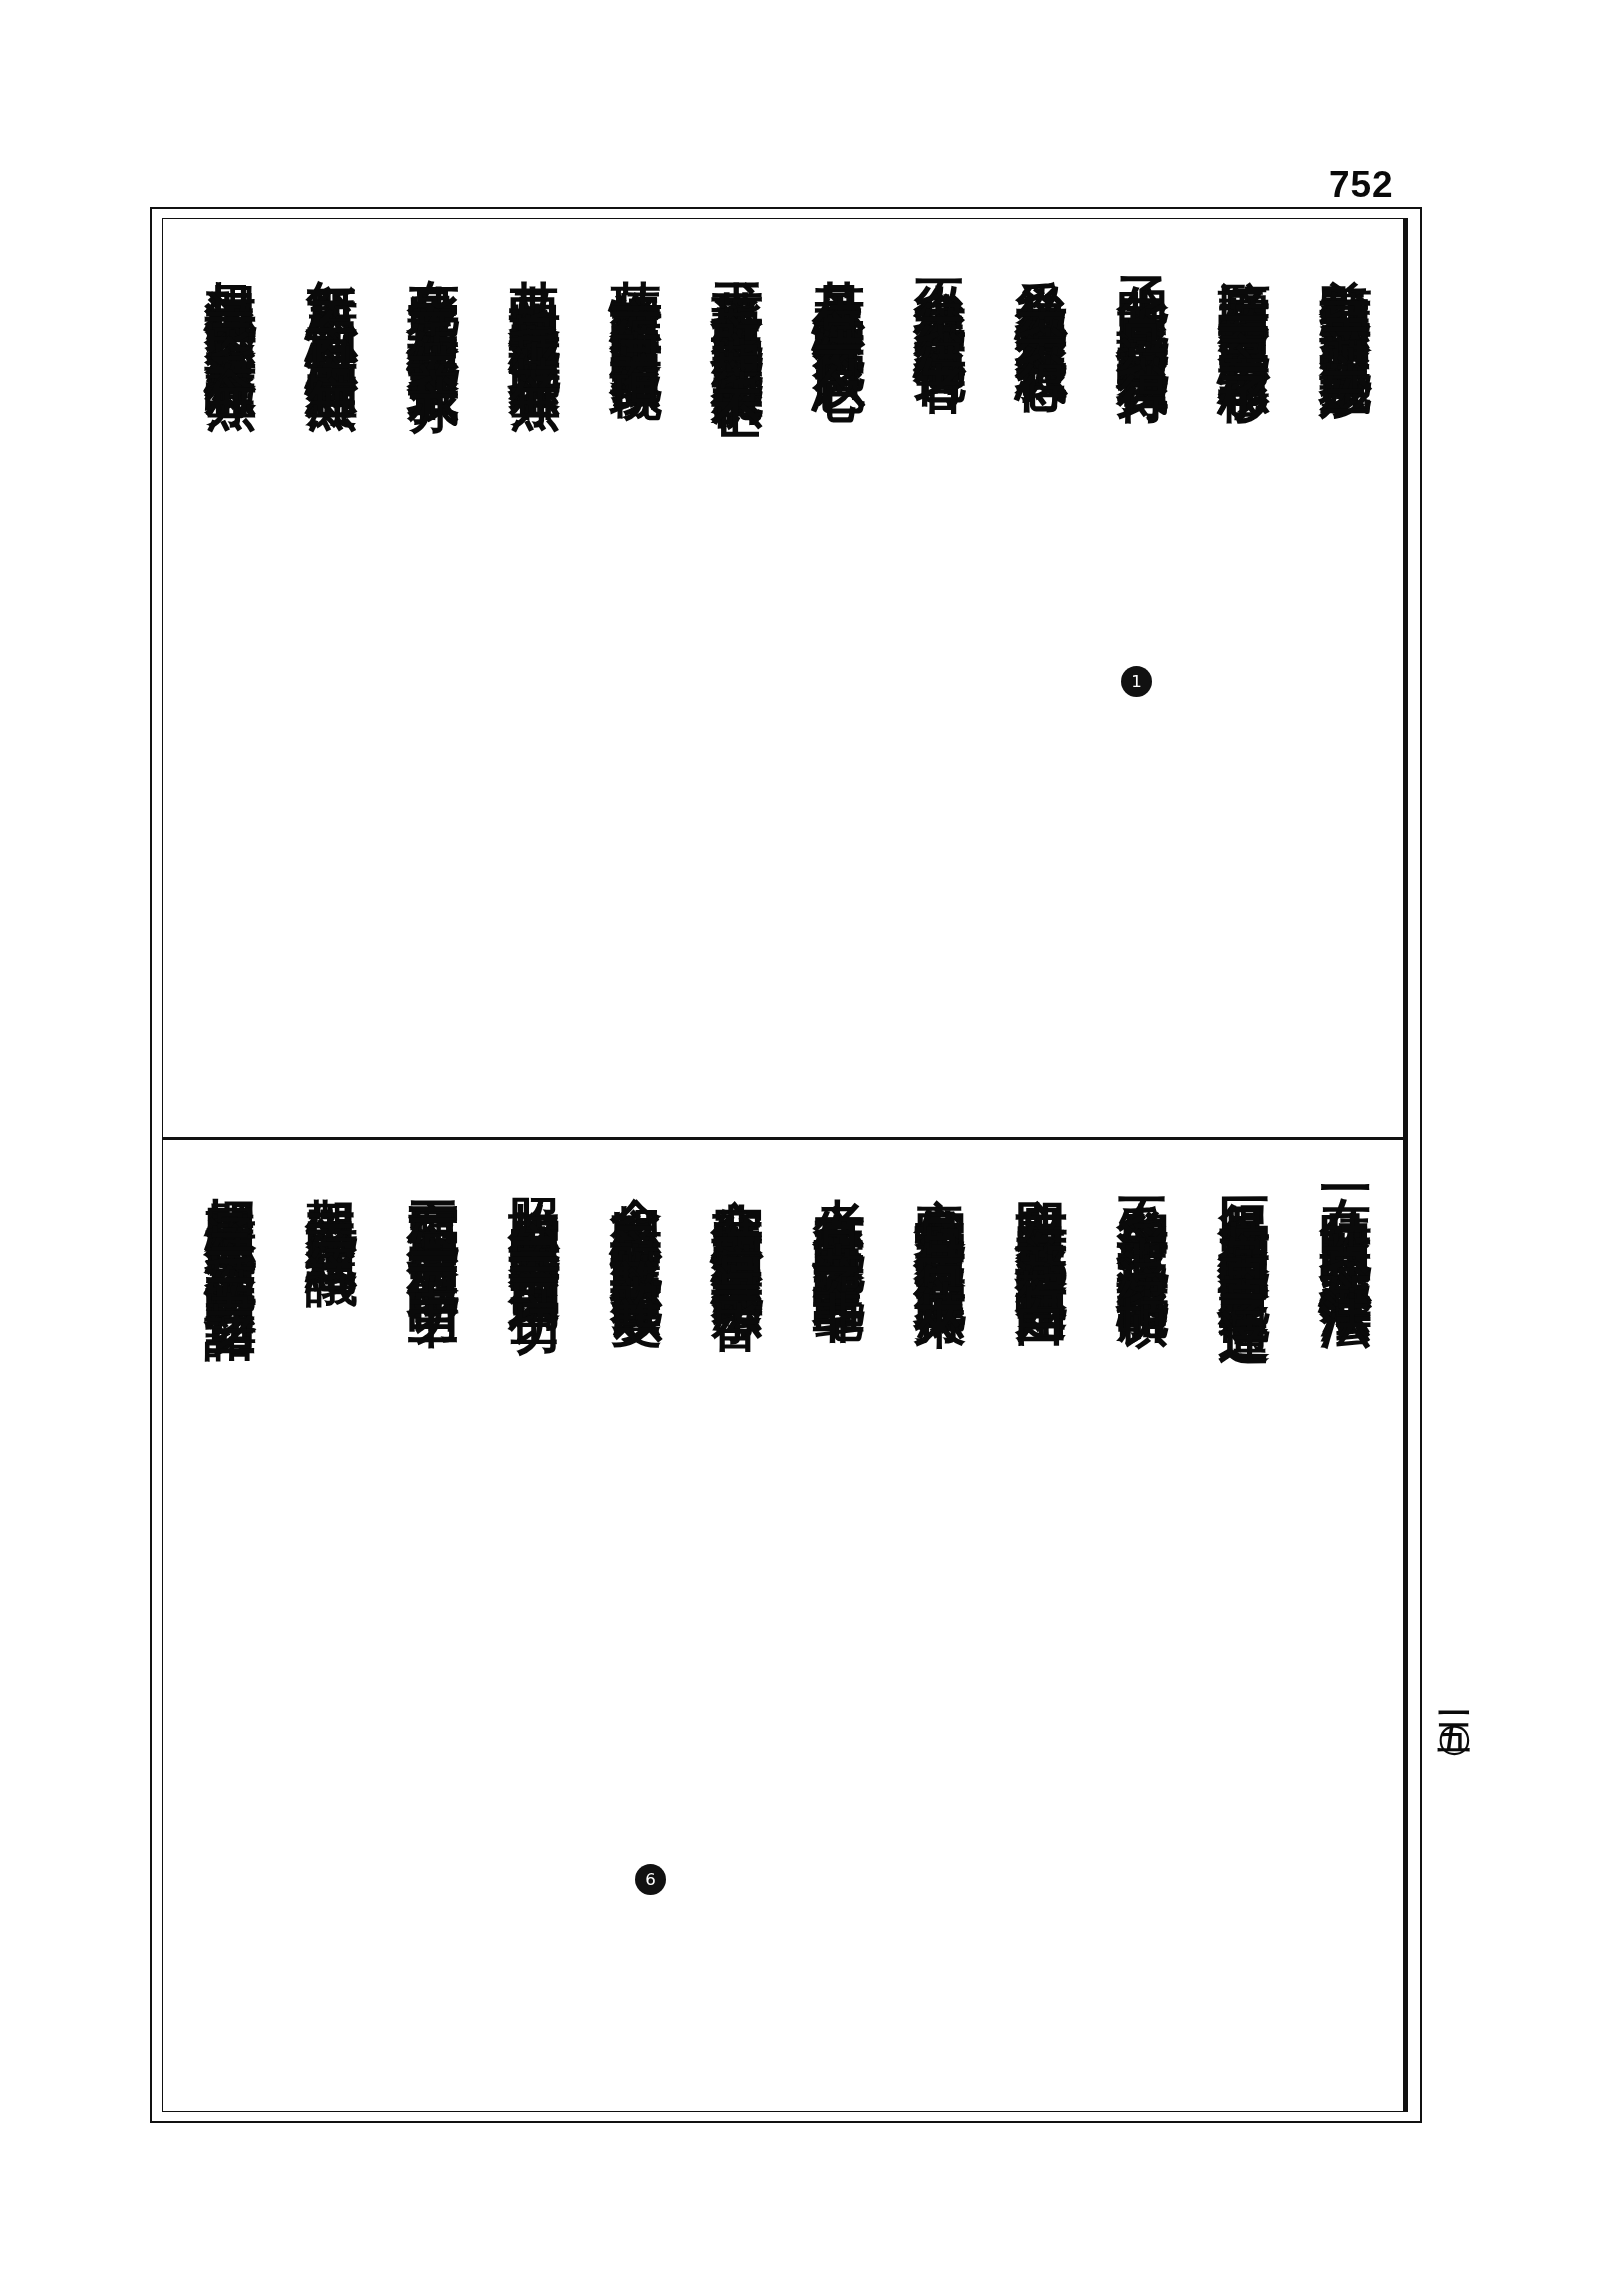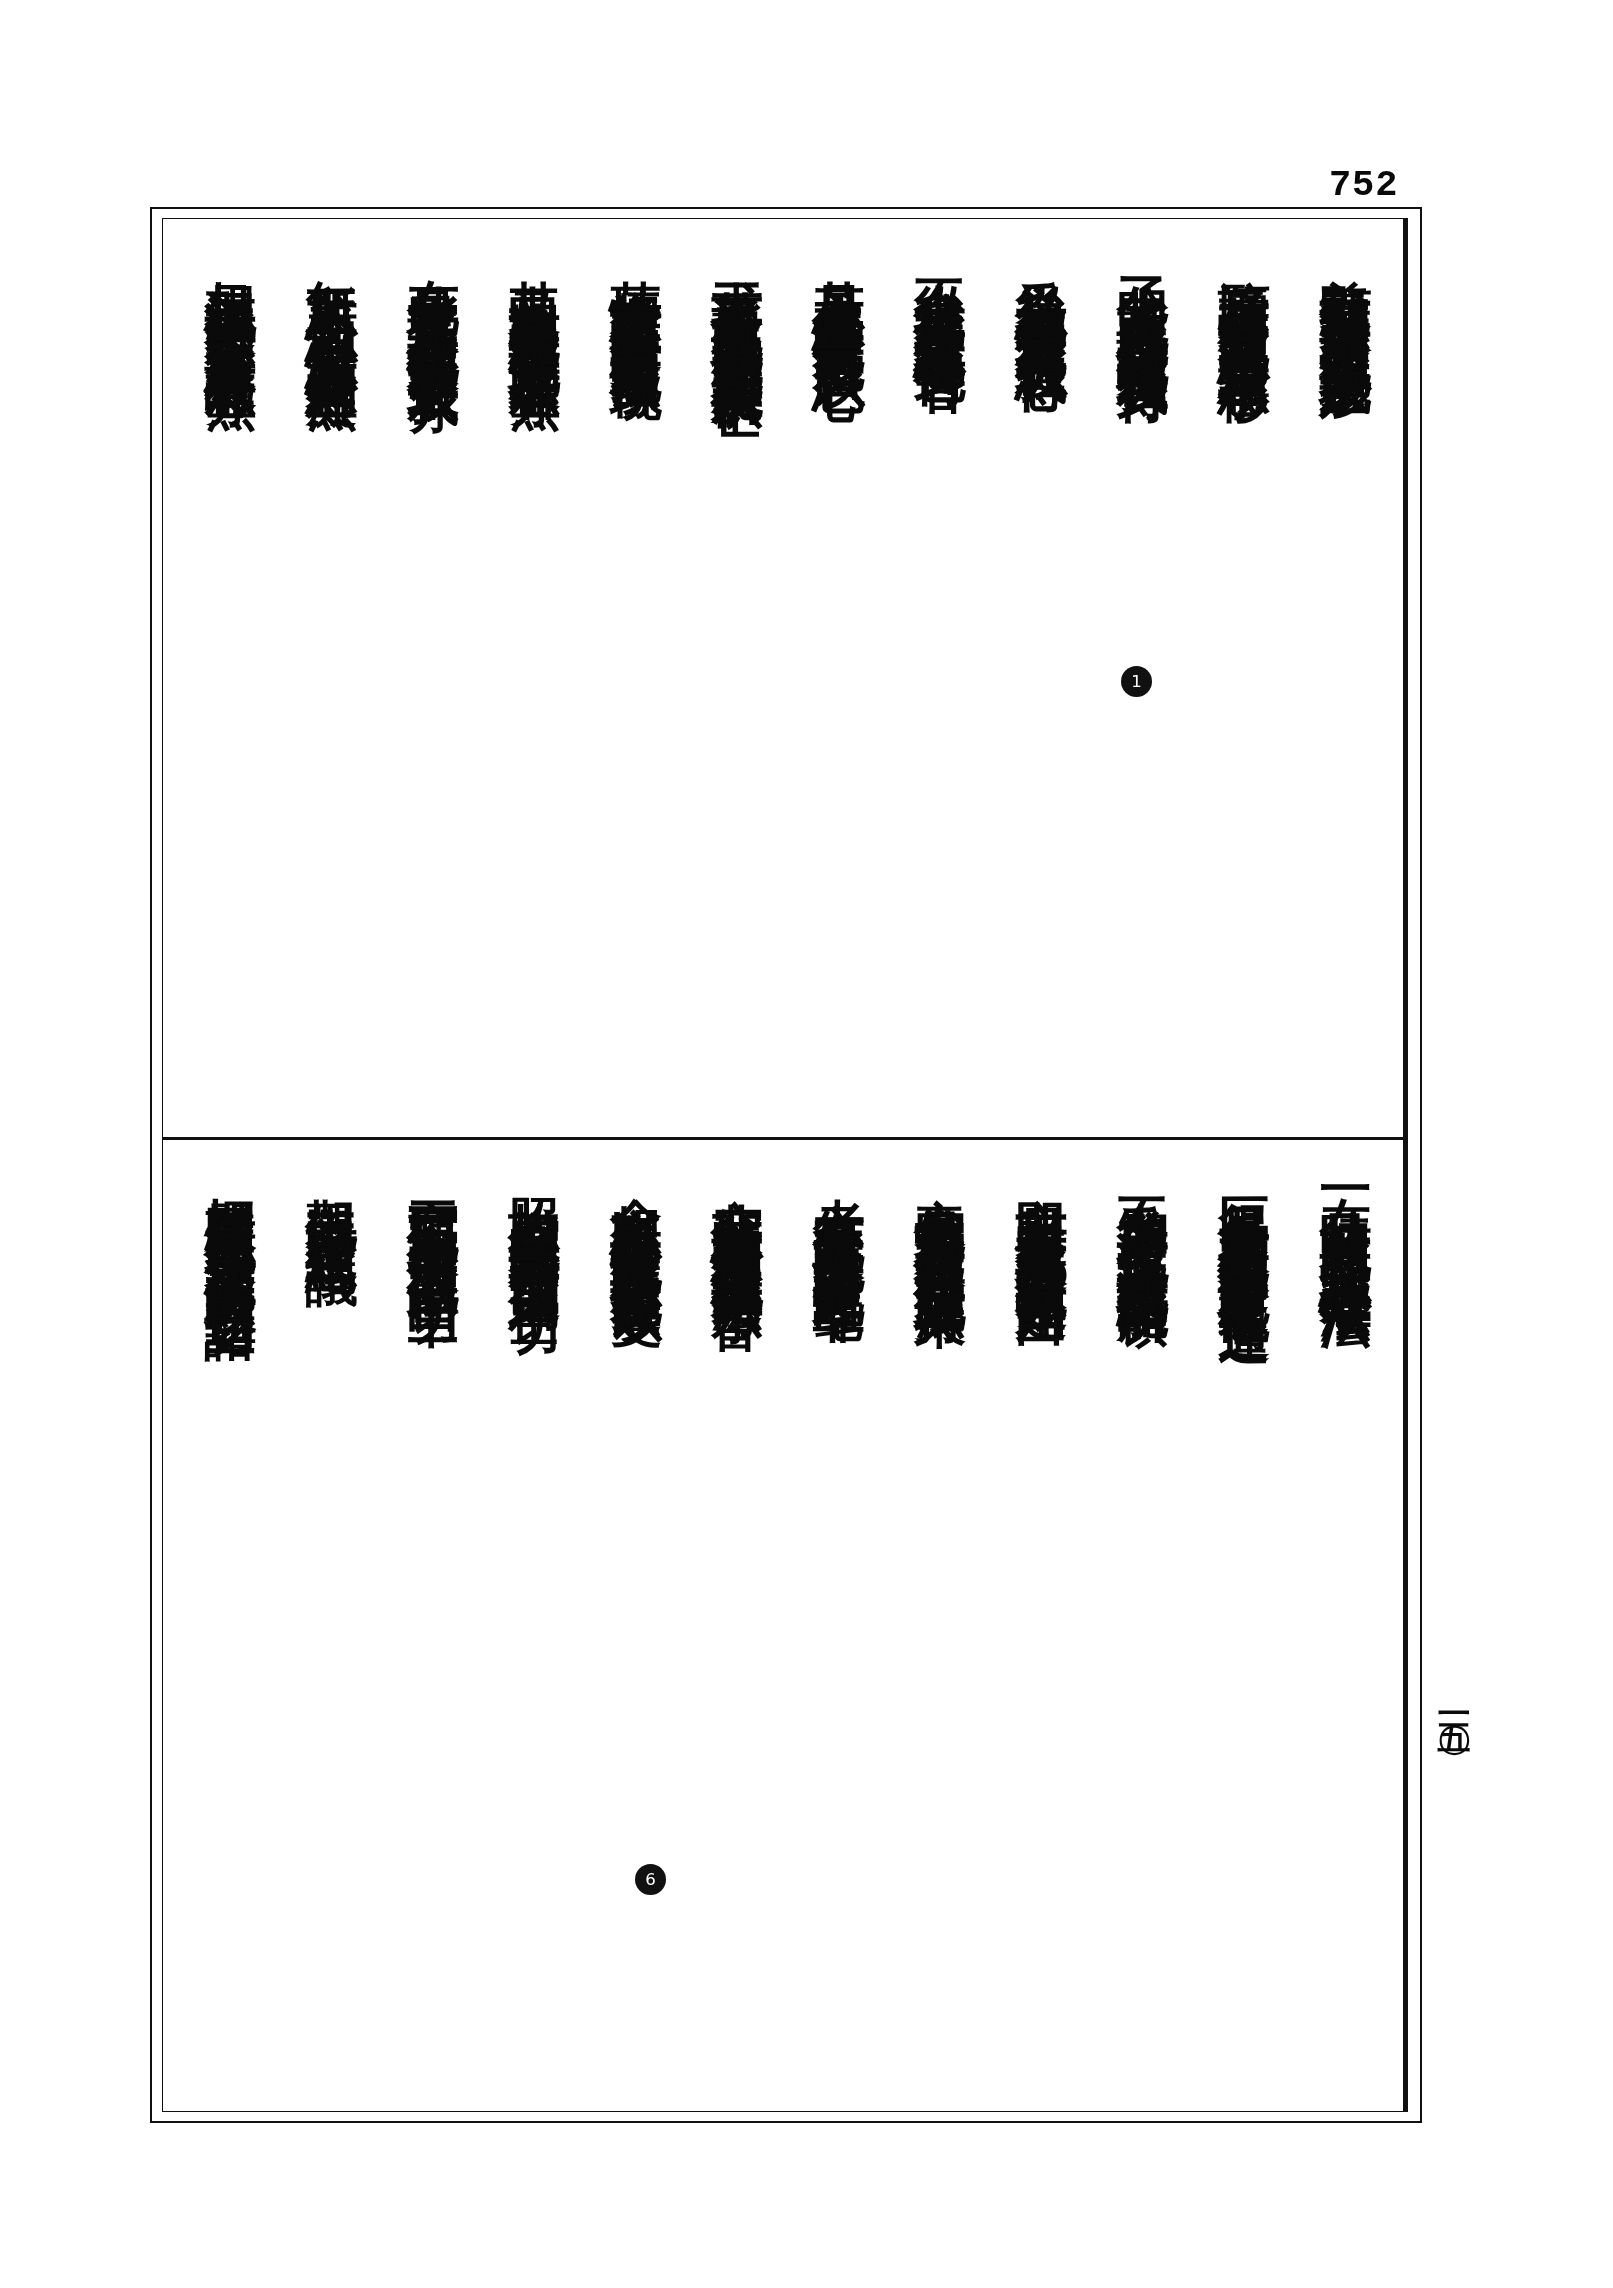--- a/index.html
+++ b/index.html
@@ -1,19 +1,19 @@
 <!DOCTYPE html>
 <html style="font-size:14.8px"><head>
 <meta charset="utf-8">
 <style>
   html, body { margin:0; padding:0; background:#ffffff; }
   body { width:1613px; height:2289px; position:relative; overflow:hidden;
          font-family:"DejaVu Serif","Liberation Serif",serif; color:#0a0a0a; }
   .page-number { position:absolute; top:164px; left:1329px; font-size:37px; font-weight:bold;
-         font-family:Liberation Mono, monospace; letter-spacing:0.9px; }
+         font-family:Liberation Sans, sans-serif; letter-spacing:0.9px; }
   .frame-outer { position:absolute; left:150px; top:207px; width:1272px; height:1916px;
          border:2.8px solid #111; box-sizing:border-box; }
   .frame-inner { position:absolute; left:162px; top:218px; width:1246px; height:1894px;
          border:1.8px solid #111; box-sizing:border-box; }
   .frame-inner-right { position:absolute; left:1403px; top:218px; width:4.6px; height:1894px; background:#111; }
   .divider { position:absolute; left:162px; top:1137px; width:1246px; height:2.8px; background:#111; }
   .tier { position:absolute; left:181px; width:1215px; display:flex; flex-direction:row-reverse;
          justify-content:space-between; }
   .tier.top { top:238px; height:886px; }
   .tier.bottom { top:1156px; height:941px; }

